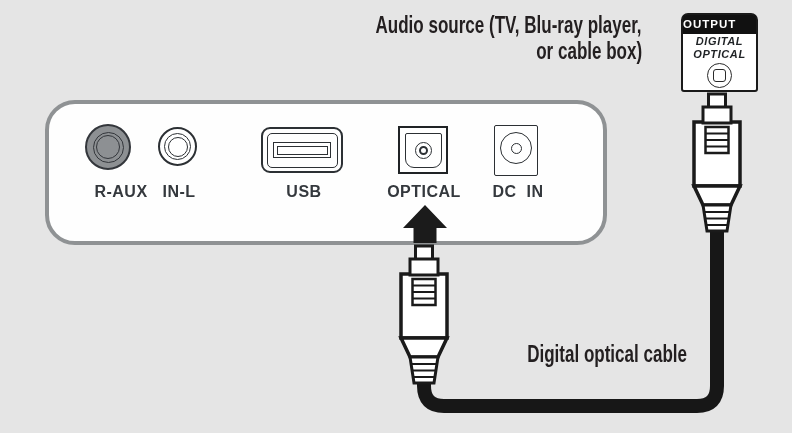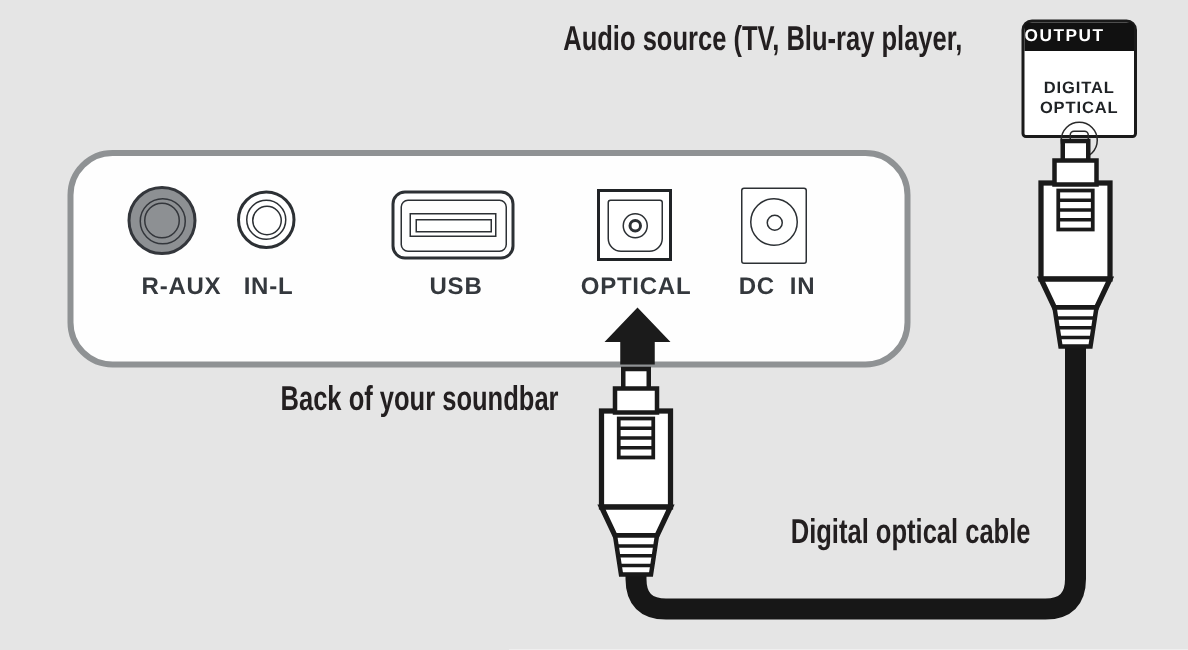--- a/index.html
+++ b/index.html
@@ -19,22 +19,22 @@
   .cable-caption{top:340px;right:105px;text-align:center;line-height:28px;}
   
   .output-box{
     position:absolute;left:681px;top:13px;width:77px;height:79px;box-sizing:border-box;
     background:#fff;border:2.5px solid #1a1a1a;border-radius:7px 7px 3px 3px;
   }
   .output-header{
     height:19px;line-height:19px;background:#111;color:#fff;text-align:left;
     font-size:11.5px;font-weight:bold;letter-spacing:1px;border-radius:3px 3px 0 0;
   }
-  .output-label{margin-top:19px;text-align:center;font-size:11px;font-weight:bold;
-    line-height:12.5px;letter-spacing:0.6px;color:#1f2225;}
+  .output-label{margin-top:1px;text-align:center;font-size:11px;font-weight:bold;
+    line-height:12.5px;letter-spacing:0.6px;color:#1f2225;font-style:italic;}
   .opt-circle{width:25px;height:25px;border:1.6px solid #2a2a2a;border-radius:50%;
     margin:3px auto 0;display:flex;align-items:center;justify-content:center;box-sizing:border-box;}
   .opt-square{width:13px;height:13px;border:1.7px solid #2a2a2a;border-radius:3px;box-sizing:border-box;}
   
   .soundbar-panel{
     position:absolute;left:45px;top:100px;width:562px;height:145px;box-sizing:border-box;
     background:#fefefe;border:4.5px solid #8f9294;border-radius:30px;
   }
   
   .cc{display:flex;align-items:center;justify-content:center;border-radius:50%;box-sizing:border-box;}
@@ -68,20 +68,21 @@
   
   .diagram-svg{position:absolute;left:0;top:0;pointer-events:none;}
 </style>
 </head>
 <body>
 
 <div class="canvas">
 
   <div class="caption audio-source">
     <div><span class="cond r">Audio source (TV, Blu-ray player,</span></div>
+    <div><span class="cond r">or cable box)</span></div>
   </div>
 
   <div class="output-box">
     <div class="output-header">OUTPUT</div>
     <div class="output-label">
       <div>DIGITAL</div>
       <div>OPTICAL</div>
     </div>
     <div class="opt-circle">
       <div class="opt-square"></div>
@@ -136,21 +137,18 @@
         <path d="M-14 111 H14 L10 137 H-10 Z" stroke-width="3"></path>
         <path d="M-13 118 H13 M-12.3 124.5 H12.3 M-11 131 H11" stroke-width="2.2" fill="none"></path>
       </g>
     </defs>
     <path d="M717 224 V386 Q717 406 697 406 H444 Q424 406 424 386 V374" fill="none" stroke="#171717" stroke-width="14"></path>
     <use href="#toslink-connector" transform="translate(717,94)"></use>
     <use href="#toslink-connector" transform="translate(424,246)"></use>
     <polygon points="425,205 447,228 436.5,228 436.5,243 413.5,243 413.5,228 403,228" fill="#1b1b1b"></polygon>
   </svg>
 
-  <div class="caption soundbar-caption">
-    <span class="cond l">Back of your soundbar</span>
-  </div>
 
   <div class="caption cable-caption">
     <div><span class="cond r">Digital optical cable</span></div>
   </div>
 
 </div>
 
 </body></html>

